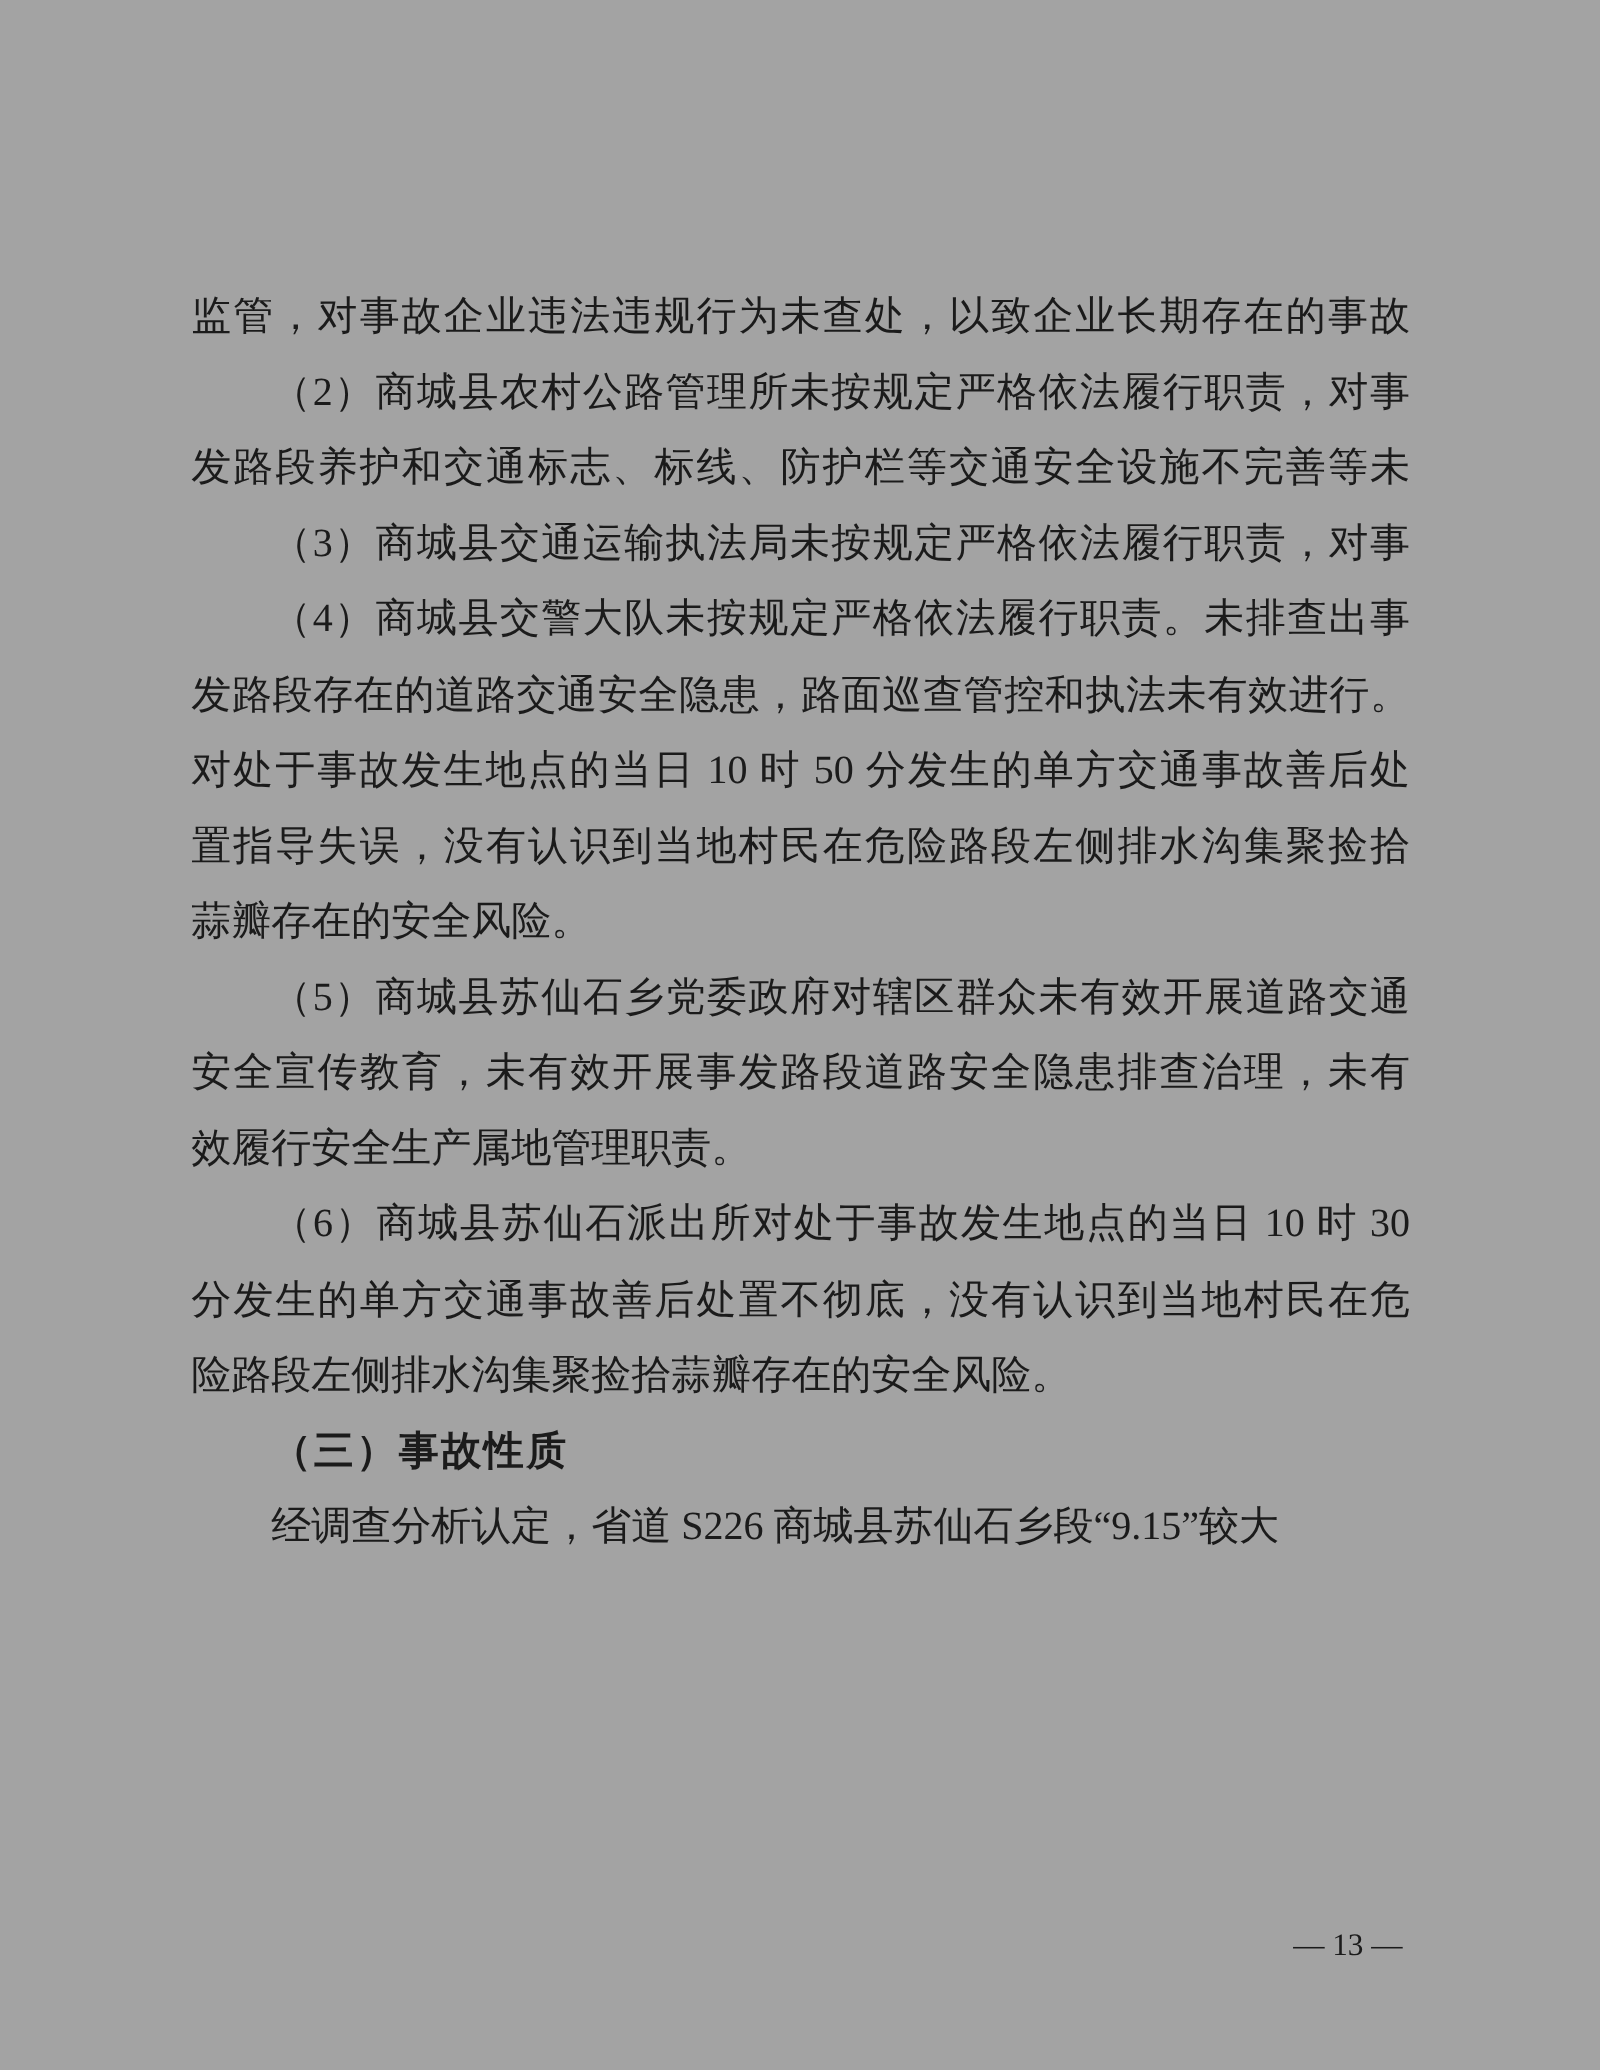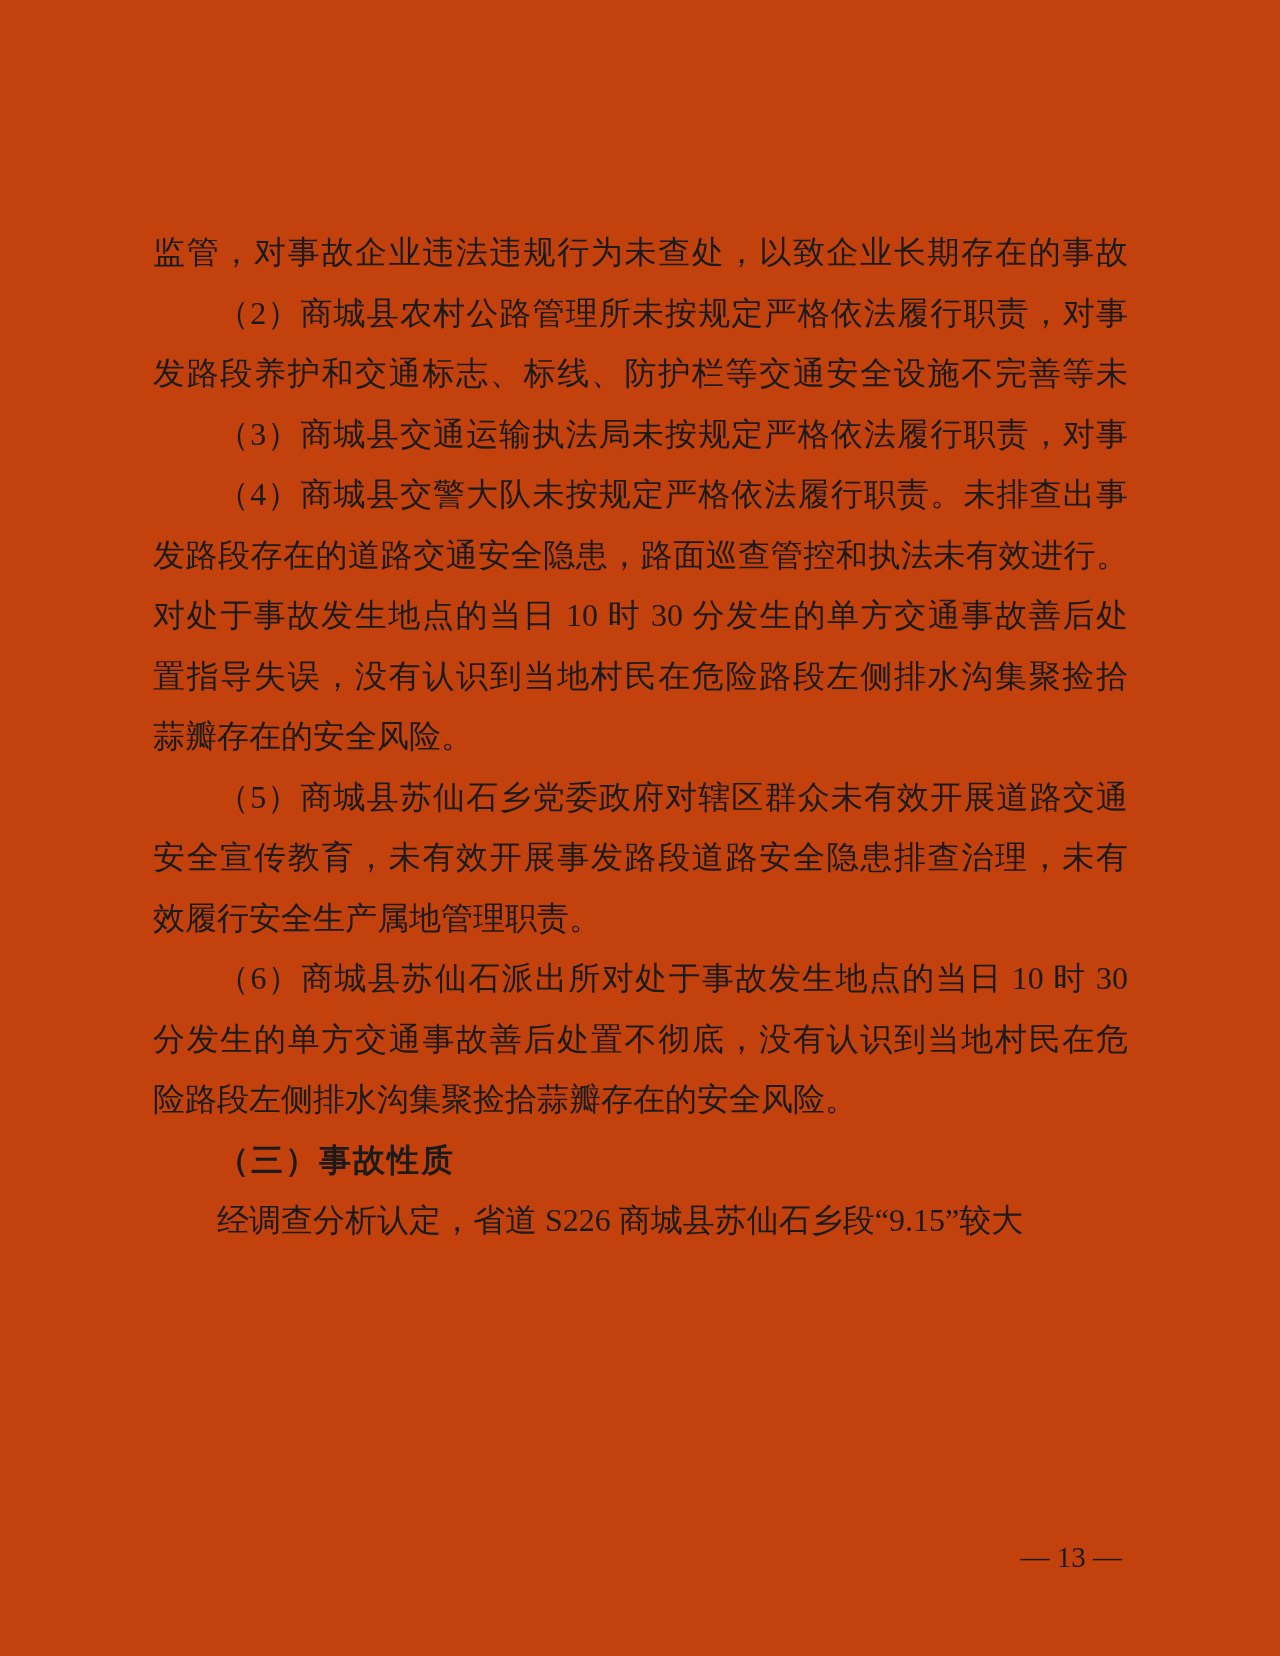--- a/index.html
+++ b/index.html
@@ -4,21 +4,21 @@
 <style>
   html, body {
     margin: 0;
     padding: 0;
     background: #ffffff;
   }
   .page {
     position: relative;
     width: 1280px;
     height: 1656px;
-    background: #c2410c;
+    background: #a3a3a3;
     overflow: hidden;
     font-family: "Liberation Serif", serif;
     color: #1b1b1b;
   }
   .text-block {
     position: absolute;
     left: 153px;
     top: 222px;
     width: 975px;
   }
@@ -42,41 +42,41 @@
     text-indent: 64px;
   }
   .line.heading {
     font-weight: bold;
     letter-spacing: 2px;
   }
   .page-footer {
     position: absolute;
     top: 1539px;
     right: 158px;
-    font-size: 29px;
+    font-size: 25px;
     line-height: 36px;
     color: #1b1b1b;
   }
 </style>
 </head>
 <body>
 
 <div class="page">
   <main class="text-block">
 
     <p class="line">监管，对事故企业违法违规行为未查处，以致企业长期存在的事故</p>
 
     <p class="line indent">（2）商城县农村公路管理所未按规定严格依法履行职责，对事</p>
     <p class="line">发路段养护和交通标志、标线、防护栏等交通安全设施不完善等未</p>
 
     <p class="line indent">（3）商城县交通运输执法局未按规定严格依法履行职责，对事</p>
 
     <p class="line indent">（4）商城县交警大队未按规定严格依法履行职责。未排查出事</p>
     <p class="line">发路段存在的道路交通安全隐患，路面巡查管控和执法未有效进行。</p>
-    <p class="line">对处于事故发生地点的当日 10 时 30 分发生的单方交通事故善后处</p>
+    <p class="line">对处于事故发生地点的当日 10 时 50 分发生的单方交通事故善后处</p>
     <p class="line">置指导失误，没有认识到当地村民在危险路段左侧排水沟集聚捡拾</p>
     <p class="line last">蒜瓣存在的安全风险。</p>
 
     <p class="line indent">（5）商城县苏仙石乡党委政府对辖区群众未有效开展道路交通</p>
     <p class="line">安全宣传教育，未有效开展事发路段道路安全隐患排查治理，未有</p>
     <p class="line last">效履行安全生产属地管理职责。</p>
 
     <p class="line indent">（6）商城县苏仙石派出所对处于事故发生地点的当日 10 时 30</p>
     <p class="line">分发生的单方交通事故善后处置不彻底，没有认识到当地村民在危</p>
     <p class="line last">险路段左侧排水沟集聚捡拾蒜瓣存在的安全风险。</p>

